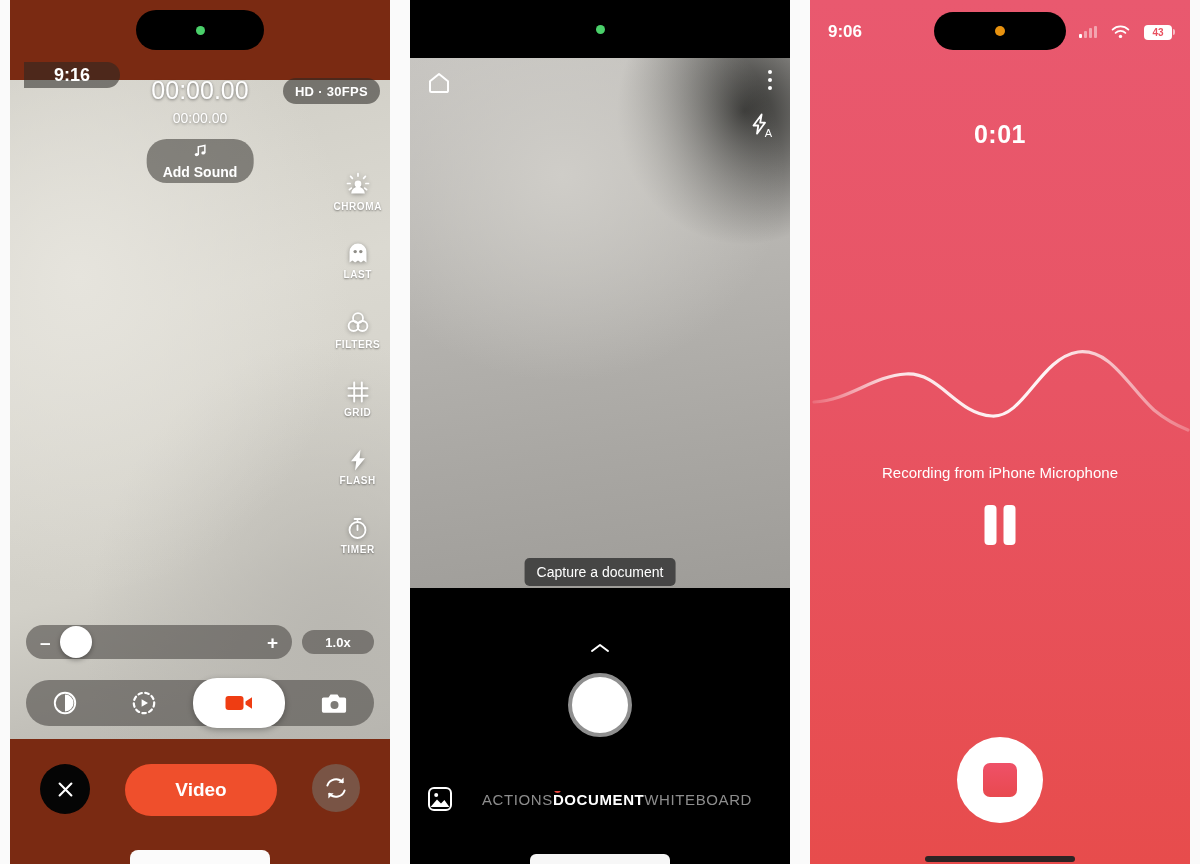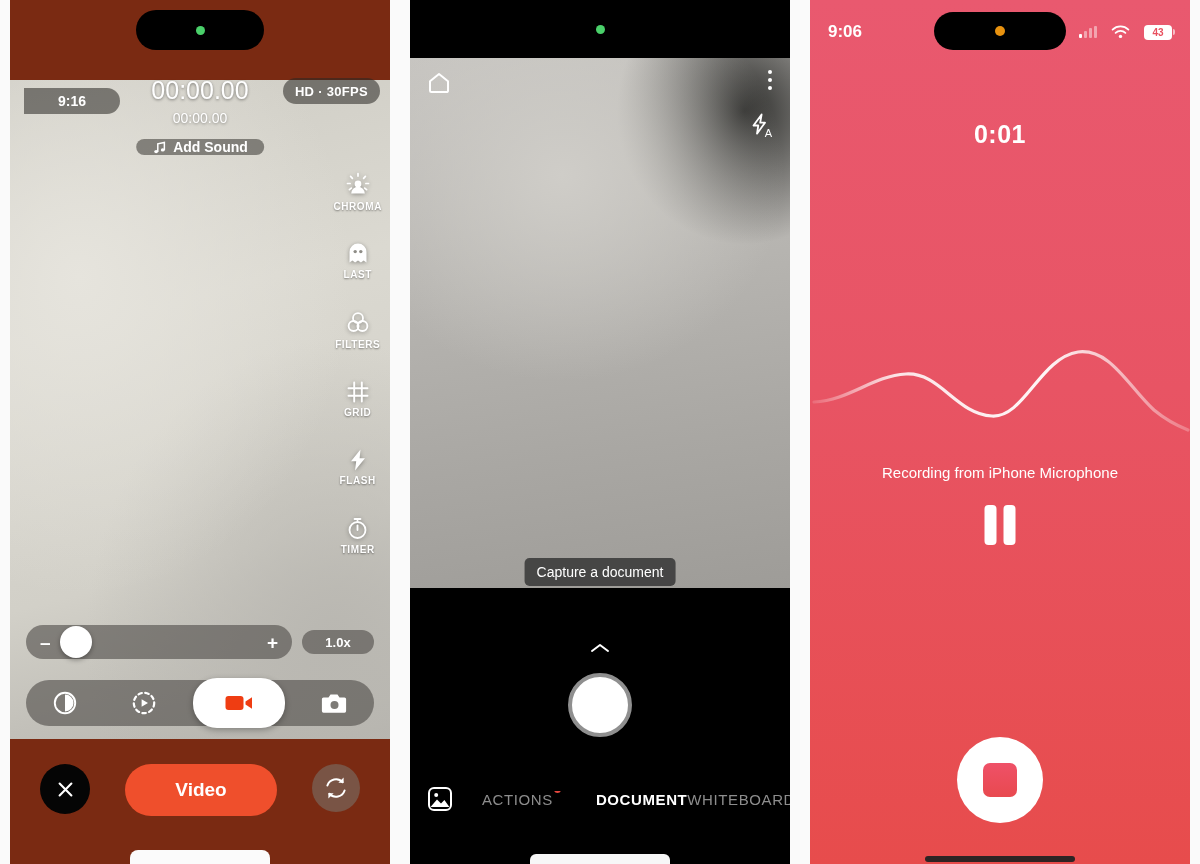--- a/index.html
+++ b/index.html
@@ -36,29 +36,29 @@
       linear-gradient(165deg,#ceccc4 0%,#dbd9d1 35%,#d2d0c8 70%,#b4b2ac 100%);
   }
   .p1-bottom{position:absolute;left:0;right:0;bottom:0;height:125px;background:#7a2a12;}
   .p1-homebar{position:absolute;bottom:0;left:50%;transform:translateX(-50%);
     width:140px;height:14px;background:#fbfbfb;border-radius:8px 8px 0 0;}
 
   .pill{
     background:rgba(40,38,34,.55);color:#fff;border-radius:20px;
     display:flex;align-items:center;justify-content:center;font-weight:bold;
   }
-  #p1-time{position:absolute;top:88px;left:14px;width:96px;height:26px;font-size:14px;
+  #p1-time{position:absolute;top:62px;left:14px;width:96px;height:26px;font-size:18px;
     border-radius:0 16px 16px 0;}
   #p1-hd{position:absolute;top:78px;right:10px;height:26px;padding:0 12px;font-size:13px;letter-spacing:.3px;}
   #p1-timer-main{position:absolute;top:76px;left:50%;transform:translateX(-50%);
     color:#fff;font-size:25px;font-weight:400;text-shadow:0 1px 3px rgba(0,0,0,.45);}
   #p1-timer-sub{position:absolute;top:110px;left:50%;transform:translateX(-50%);
     color:#fff;font-size:14px;text-shadow:0 1px 3px rgba(0,0,0,.4);}
   #p1-addsound{position:absolute;top:139px;left:50%;transform:translateX(-50%);
-    height:16px;padding:0 16px;font-size:14px;gap:6px;background:rgba(40,38,34,.5);}
+    height:44px;padding:0 16px;font-size:14px;gap:6px;background:rgba(40,38,34,.5);flex-direction:column;}
 
   .rail{position:absolute;right:8px;top:172px;display:flex;flex-direction:column;gap:30px;align-items:center;}
   .rail-item{display:flex;flex-direction:column;align-items:center;gap:3px;cursor:pointer;}
   .rail-item svg{display:block;filter:drop-shadow(0 1px 2px rgba(0,0,0,.35));}
   .rail-label{color:#fff;font-size:10px;font-weight:bold;letter-spacing:.6px;
     text-shadow:0 1px 2px rgba(0,0,0,.45);}
 
   .zoomrow{position:absolute;left:16px;right:16px;bottom:205px;display:flex;align-items:center;gap:10px;}
   .zoomslider{position:relative;flex:1;height:34px;border-radius:18px;background:rgba(80,78,74,.62);
     display:flex;align-items:center;justify-content:space-between;padding:0 14px;box-sizing:border-box;}
@@ -99,21 +99,21 @@
     background:rgba(62,62,62,.92);color:#fff;font-size:14px;border-radius:5px;padding:6px 12px;white-space:nowrap;}
   #p2-chevron{position:absolute;top:640px;left:50%;transform:translateX(-50%);cursor:pointer;}
   #p2-shutter{position:absolute;top:673px;left:50%;transform:translateX(-50%);
     width:64px;height:64px;border-radius:50%;background:#fff;border:4px solid #8f8f8f;
     box-sizing:border-box;cursor:pointer;}
   .p2-tabs{position:absolute;bottom:48px;left:0;right:0;height:34px;display:flex;align-items:center;}
   #p2-gallery{margin-left:16px;cursor:pointer;display:flex;align-items:center;}
   .tabs-scroll{display:flex;align-items:center;margin-left:28px;overflow:hidden;
     white-space:nowrap;flex:1;}
   .tab{color:#8d8d8d;font-size:15px;letter-spacing:.6px;cursor:pointer;position:relative;}
-  .tab.active{color:#fff;font-weight:bold;margin-left:43px;}
+  .tab.active{color:#fff;font-weight:bold;}
   .tab .dot{position:absolute;top:-5px;right:-8px;width:7px;height:7px;border-radius:50%;background:#e8483f;}
   .p2-homebar{position:absolute;bottom:0;left:50%;transform:translateX(-50%);
     width:140px;height:10px;background:#f7f7f7;border-radius:6px 6px 0 0;}
 
   
   .p3-bg{position:absolute;inset:0;background:linear-gradient(180deg,#e9596f 0%,#e85464 45%,#e74c4c 100%);}
   .p3-island{top:12px;left:50%;transform:translateX(-50%);width:132px;height:38px;}
   #p3-status{position:absolute;top:18px;left:0;right:0;height:28px;display:flex;
     align-items:center;justify-content:space-between;padding:0 18px;box-sizing:border-box;color:#fff;}
   #p3-clock{font-size:17px;font-weight:bold;}

